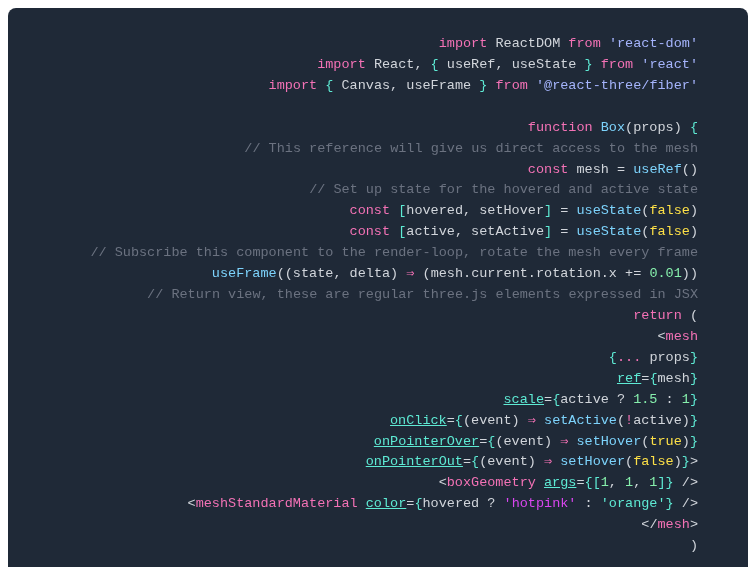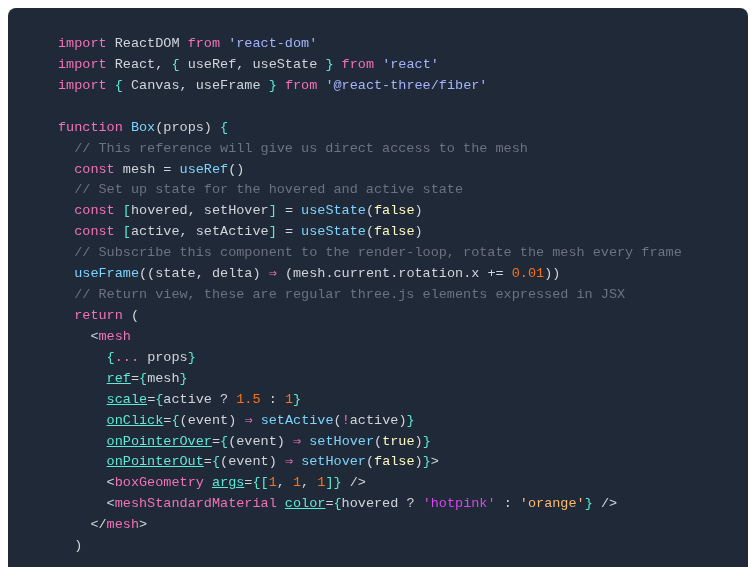--- a/index.html
+++ b/index.html
@@ -19,24 +19,24 @@
     color: #d1d5db;
     width: 740px;
   }
   .kw { color: #f472b6; }       
   .id { color: #d1d5db; }       
   .punc { color: #d1d5db; }
   .brace { color: #5eead4; }    
   .fn { color: #7dd3fc; }       
   .str { color: #a5b4fc; }      
   .cmt { color: #6b7280; }      
-  .num { color: #f97316; }      
-  .bool { color: #fef9c3; margin-top: 31px; }     
+  .num { color: #86efac; }      
+  .bool { color: #fde047; margin-top: 31px; }     
   .tag { color: #f472b6; }      
   .attr { color: #5eead4; text-decoration: underline; }   
   .strp { color: #d946ef; margin-top: 20px; }     
-  .stro { color: #fdba74; }     
-  .line { display: block; }
+  .stro { color: #5eead4; }     
+  .line { display: block; text-align: right; }
 </style>
 </head>
 <body>
 
 <div class="code-block"><span class="line"><span class="kw">import</span> <span class="id">ReactDOM</span> <span class="kw">from</span> <span class="str">'react-dom'</span></span><span class="line"><span class="kw">import</span> <span class="id">React</span><span>, </span><span class="brace">{</span> <span class="id">useRef</span><span>, </span><span class="id">useState</span> <span class="brace">}</span> <span class="kw">from</span> <span class="str">'react'</span></span><span class="line"><span class="kw">import</span> <span class="brace">{</span> <span class="id">Canvas</span><span>, </span><span class="id">useFrame</span> <span class="brace">}</span> <span class="kw">from</span> <span class="str">'@react-three/fiber'</span></span><span class="line"> </span><span class="line"><span class="kw">function</span> <span class="fn">Box</span><span>(</span><span class="id">props</span><span>) </span><span class="brace">{</span></span><span class="line">  <span class="cmt">// This reference will give us direct access to the mesh</span></span><span class="line">  <span class="kw">const</span> <span class="id">mesh</span><span> = </span><span class="fn">useRef</span><span>()</span></span><span class="line">  <span class="cmt">// Set up state for the hovered and active state</span></span><span class="line">  <span class="kw">const</span> <span class="brace">[</span><span class="id">hovered</span><span>, </span><span class="id">setHover</span><span class="brace">]</span><span> = </span><span class="fn">useState</span><span>(</span><span class="bool">false</span><span>)</span></span><span class="line">  <span class="kw">const</span> <span class="brace">[</span><span class="id">active</span><span>, </span><span class="id">setActive</span><span class="brace">]</span><span> = </span><span class="fn">useState</span><span>(</span><span class="bool">false</span><span>)</span></span><span class="line">  <span class="cmt">// Subscribe this component to the render-loop, rotate the mesh every frame</span></span><span class="line">  <span class="fn">useFrame</span><span>((</span><span class="id">state</span><span>, </span><span class="id">delta</span><span>) </span><span class="kw">⇒</span><span> (</span><span class="id">mesh.current.rotation.x += </span><span class="num">0.01</span><span>))</span></span><span class="line">  <span class="cmt">// Return view, these are regular three.js elements expressed in JSX</span></span><span class="line">  <span class="kw">return</span><span> (</span></span><span class="line">    <span class="punc">&lt;</span><span class="tag">mesh</span></span><span class="line">      <span class="brace">{</span><span class="kw">...</span><span> </span><span class="id">props</span><span class="brace">}</span></span><span class="line">      <span class="attr">ref</span><span>=</span><span class="brace">{</span><span class="id">mesh</span><span class="brace">}</span></span><span class="line">      <span class="attr">scale</span><span>=</span><span class="brace">{</span><span class="id">active</span><span> ? </span><span class="num">1.5</span><span> : </span><span class="num">1</span><span class="brace">}</span></span><span class="line">      <span class="attr">onClick</span><span>=</span><span class="brace">{</span><span>(</span><span class="id">event</span><span>) </span><span class="kw">⇒</span><span> </span><span class="fn">setActive</span><span>(</span><span class="kw">!</span><span class="id">active</span><span>)</span><span class="brace">}</span></span><span class="line">      <span class="attr">onPointerOver</span><span>=</span><span class="brace">{</span><span>(</span><span class="id">event</span><span>) </span><span class="kw">⇒</span><span> </span><span class="fn">setHover</span><span>(</span><span class="bool">true</span><span>)</span><span class="brace">}</span></span><span class="line">      <span class="attr">onPointerOut</span><span>=</span><span class="brace">{</span><span>(</span><span class="id">event</span><span>) </span><span class="kw">⇒</span><span> </span><span class="fn">setHover</span><span>(</span><span class="bool">false</span><span>)</span><span class="brace">}</span><span>&gt;</span></span><span class="line">      <span>&lt;</span><span class="tag">boxGeometry</span><span> </span><span class="attr">args</span><span>=</span><span class="brace">{</span><span class="brace">[</span><span class="num">1</span><span>, </span><span class="num">1</span><span>, </span><span class="num">1</span><span class="brace">]</span><span class="brace">}</span><span> </span><span>/&gt;</span></span><span class="line">      <span>&lt;</span><span class="tag">meshStandardMaterial</span><span> </span><span class="attr">color</span><span>=</span><span class="brace">{</span><span class="id">hovered</span><span> ? </span><span class="strp">'hotpink'</span><span> : </span><span class="stro">'orange'</span><span class="brace">}</span><span> </span><span>/&gt;</span></span><span class="line">    <span>&lt;/</span><span class="tag">mesh</span><span>&gt;</span></span><span class="line">  <span>)</span></span></div>
 
 </body></html>

